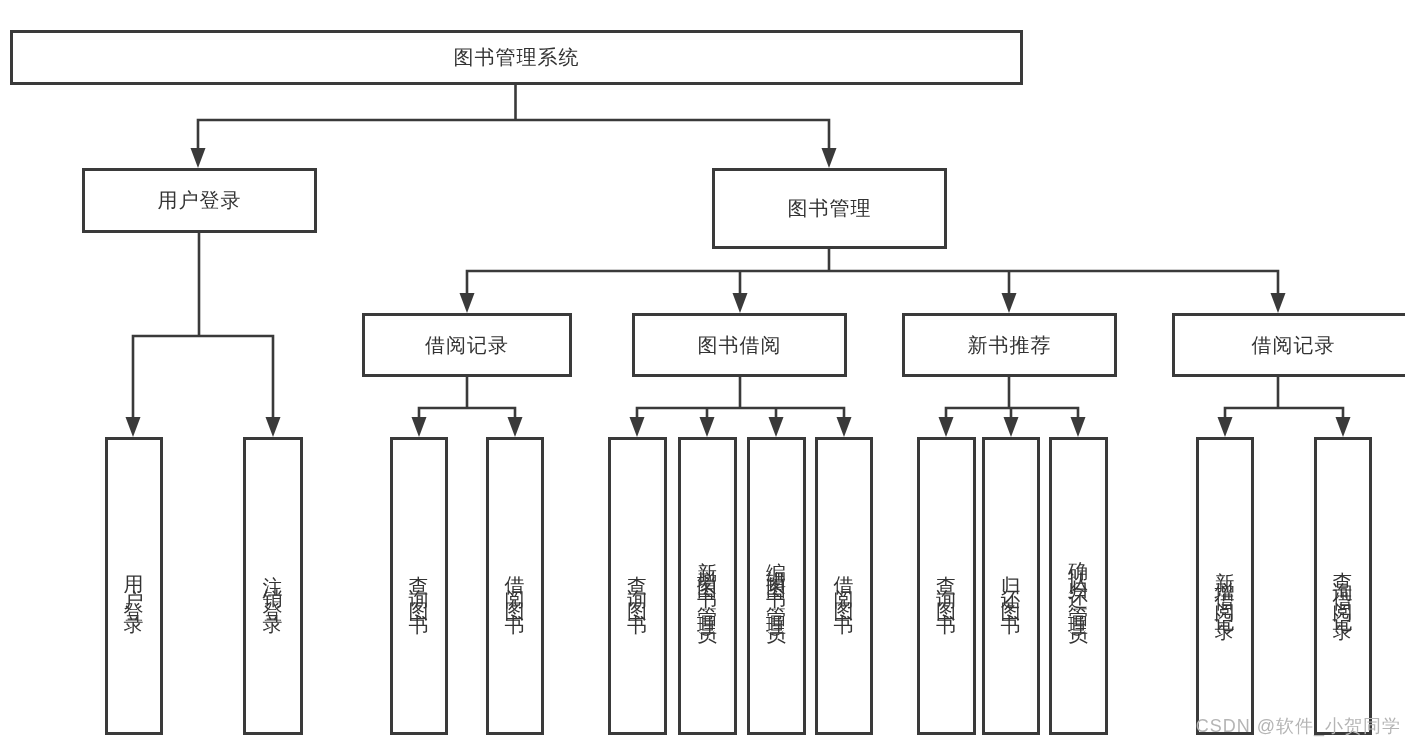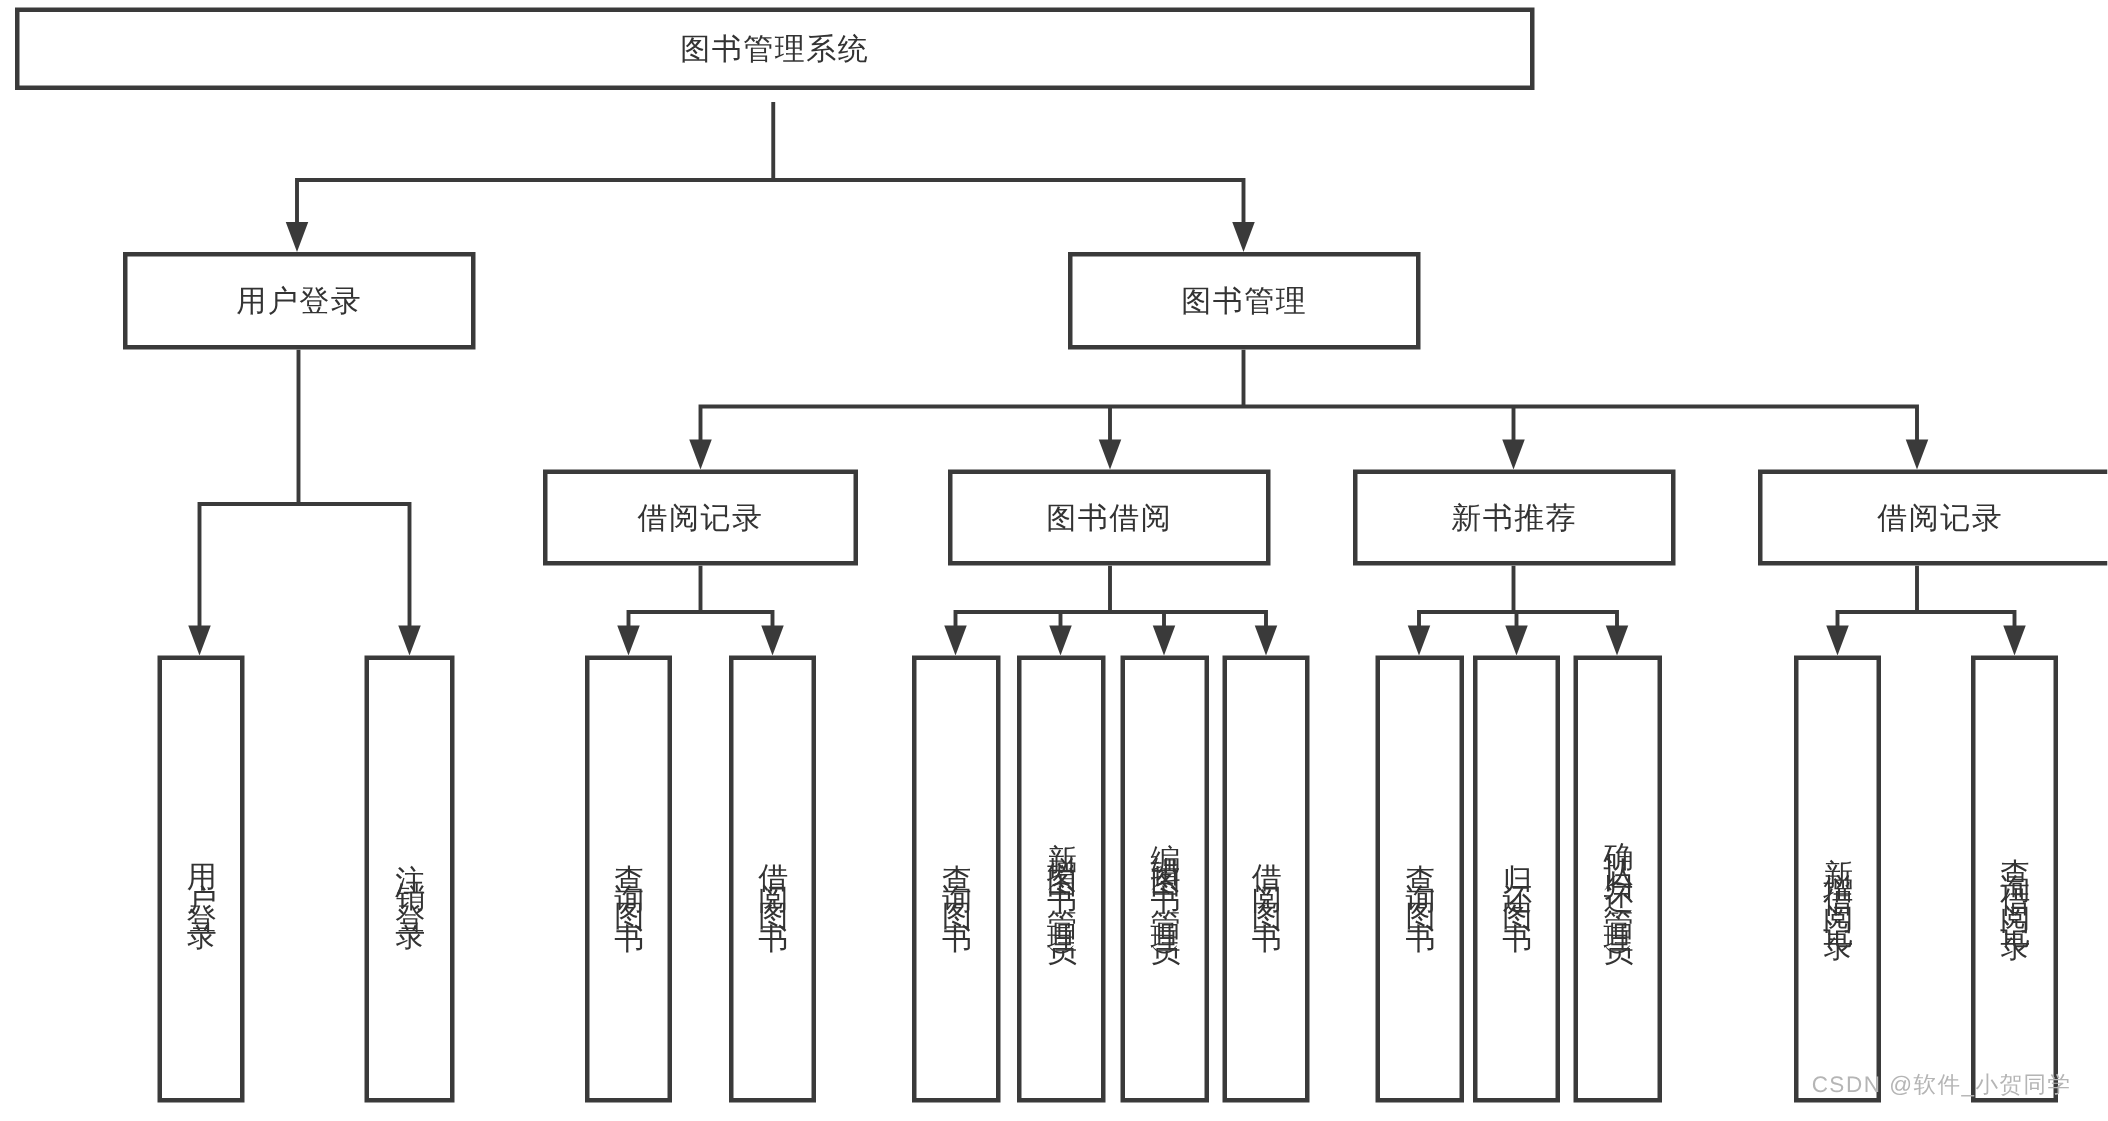--- a/index.html
+++ b/index.html
@@ -48,22 +48,22 @@
     letter-spacing:13px;
     font-size:20px;
     color:var(--text);
     white-space:nowrap;
   }
   .vtext.mid{letter-spacing:10px;}
   .vtext.long{letter-spacing:9px;}
   .watermark{
     position:absolute;
     top:714px;
-    right:24px;
-    font-size:15px;
+    right:4px;
+    font-size:18px;
     color:var(--watermark);
     letter-spacing:1px;
     z-index:5;
   }
 </style>
 </head>
 <body>
 
 <div class="canvas">
 
@@ -112,28 +112,28 @@
       <polygon points="768.5,417 783.5,417 776,437"></polygon>
       <polygon points="836.5,417 851.5,417 844,437"></polygon>
       <polygon points="938.5,417 953.5,417 946,437"></polygon>
       <polygon points="1003.5,417 1018.5,417 1011,437"></polygon>
       <polygon points="1070.5,417 1085.5,417 1078,437"></polygon>
       <polygon points="1217.5,417 1232.5,417 1225,437"></polygon>
       <polygon points="1335.5,417 1350.5,417 1343,437"></polygon>
     </g>
   </svg>
 
-  <div class="node" style="left:10px;top:5px;width:1013px;height:55px;">
+  <div class="node" style="left:10px;top:30px;width:1013px;height:55px;">
     <span>图书管理系统</span>
   </div>
 
   <div class="node" style="left:82px;top:168px;width:235px;height:65px;">
     <span>用户登录</span>
   </div>
-  <div class="node" style="left:712px;top:168px;width:235px;height:65px;text-align:center;">
+  <div class="node" style="left:712px;top:168px;width:235px;height:81px;text-align:center;">
     <span>图书管理</span>
   </div>
 
   <div class="node" style="left:362px;top:313px;width:210px;height:64px;">
     <span>借阅记录</span>
   </div>
   <div class="node" style="left:632px;top:313px;width:215px;height:64px;">
     <span>图书借阅</span>
   </div>
   <div class="node" style="left:902px;top:313px;width:215px;height:64px;">

